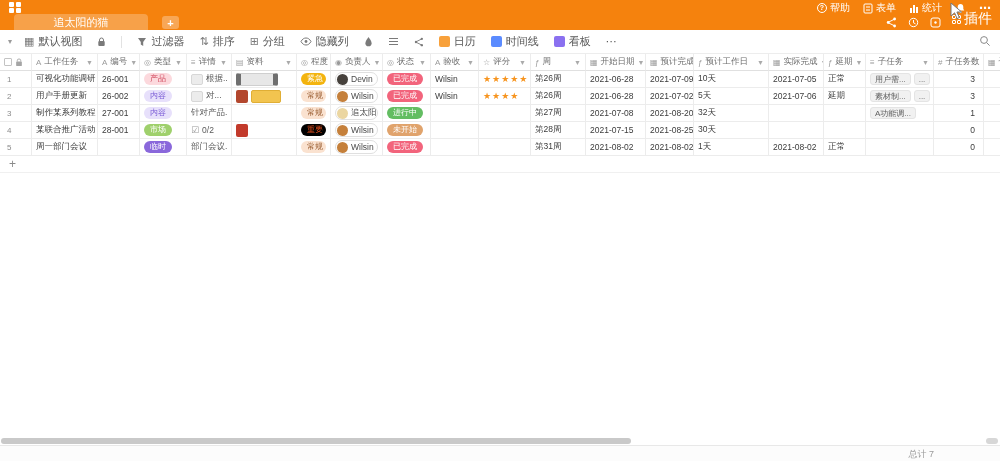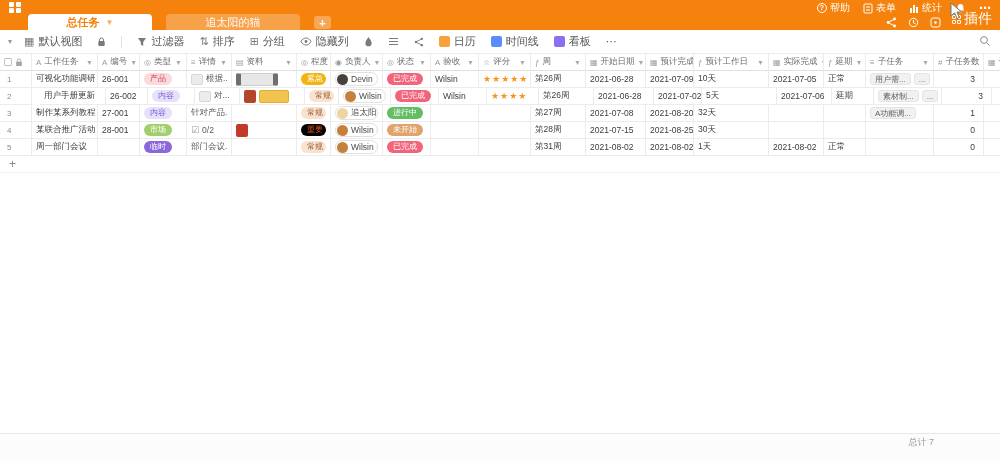--- a/index.html
+++ b/index.html
@@ -68,21 +68,21 @@
   .att-icon-red { width:12px; height:13px; background:#B3472E; }
   .att-card-yellow { width:30px; height:13px; background:#F2C44F; border:1px solid #e0ae35;}
   .att-doc-red { width:12px; height:13px; background:#C23A2B; }
   .cell-count { justify-content:flex-end; padding-right:8px; }
   .add-row { display:flex; align-items:center; height:17px; border-bottom:1px solid #f0f0f0; color:#8a8a8a;
     font-size:12px; padding-left:9px; cursor:pointer; width:1012px;}
   
   .hscroll { position:absolute; left:0; right:0; bottom:16px; height:8px; }
   .hthumb { position:absolute; left:1px; top:1px; width:630px; height:6px; background:#c9c9c9; border-radius:3px; cursor:grab;}
   .hcorner { position:absolute; right:2px; top:1px; width:12px; height:6px; background:#d7d7d7; border-radius:3px;}
-  .footer { position:absolute; left:0; right:0; bottom:0; height:28px; background:#fcfcfc; border-top:1px solid #e8e8e8;
+  .footer { position:absolute; left:0; right:0; bottom:0; height:16px; background:#fcfcfc; border-top:1px solid #e8e8e8;
     font-size:9px; color:#9a9a9a; }
   .footer-summary { position:absolute; right:66px; top:2px; }
   svg { display:block; }
   .cursor { position:absolute; left:950px; top:3px; pointer-events:none; z-index:50; }
 </style>
 </head>
 <body>
 
 <div class="app">
 
@@ -125,24 +125,20 @@
                 <path d="M5.5 1C3.8 1 2.7 2.3 2.7 4v2L1.7 7.6h7.6L8.3 6V4C8.3 2.3 7.2 1 5.5 1Z" fill="#fff"></path>
                 <circle cx="5.5" cy="9" r="1.1" fill="#fff"></circle>
               </svg>
           </span>
         </span>
         <span class="act more-glyph">⋯</span>
       </div>
     </div>
 
     <div class="tabs-row">
-      <div class="tab active">
-        <span>总任务</span>
-        <span class="tab-caret">▼</span>
-      </div>
       <div class="tab inactive">
         <span>追太阳的猫</span>
       </div>
       <div class="tab-add">+</div>
       <div class="tabs-right">
         <span class="act">
           <svg width="11" height="11" viewBox="0 0 11 11">
               <circle cx="2.2" cy="5.5" r="1.4" fill="#fff"></circle>
               <circle cx="8.6" cy="2" r="1.4" fill="#fff"></circle>
               <circle cx="8.6" cy="9" r="1.4" fill="#fff"></circle>
@@ -398,21 +394,21 @@
         <div class="cell" style="width: 42px;">正常</div>
         <div class="cell" style="width: 68px;">
           <span class="linkpill">用户需...</span>
           <span class="linkpill">...</span>
         </div>
         <div class="cell cell-count" style="width: 50px;">3</div>
         <div class="cell" style="width: 28px;"></div>
       </div>
       <div class="grid-row">
         <div class="cell cell-num" style="width: 32px;">2</div>
-        <div class="cell" style="width: 66px; margin-left: 8px;">用户手册更新</div>
+        <div class="cell" style="width: 66px;">用户手册更新</div>
         <div class="cell" style="width: 42px;">26-002</div>
         <div class="cell" style="width: 47px;">
           <span class="pill" style="background: rgb(231, 224, 251); color: rgb(122, 91, 214);">内容</span>
         </div>
         <div class="cell" style="width: 45px;">
           <span class="mini-doc"></span>
           <span class="detail-text">对...</span>
         </div>
         <div class="cell" style="width: 65px;">
           <span class="att att-icon-red"></span>

